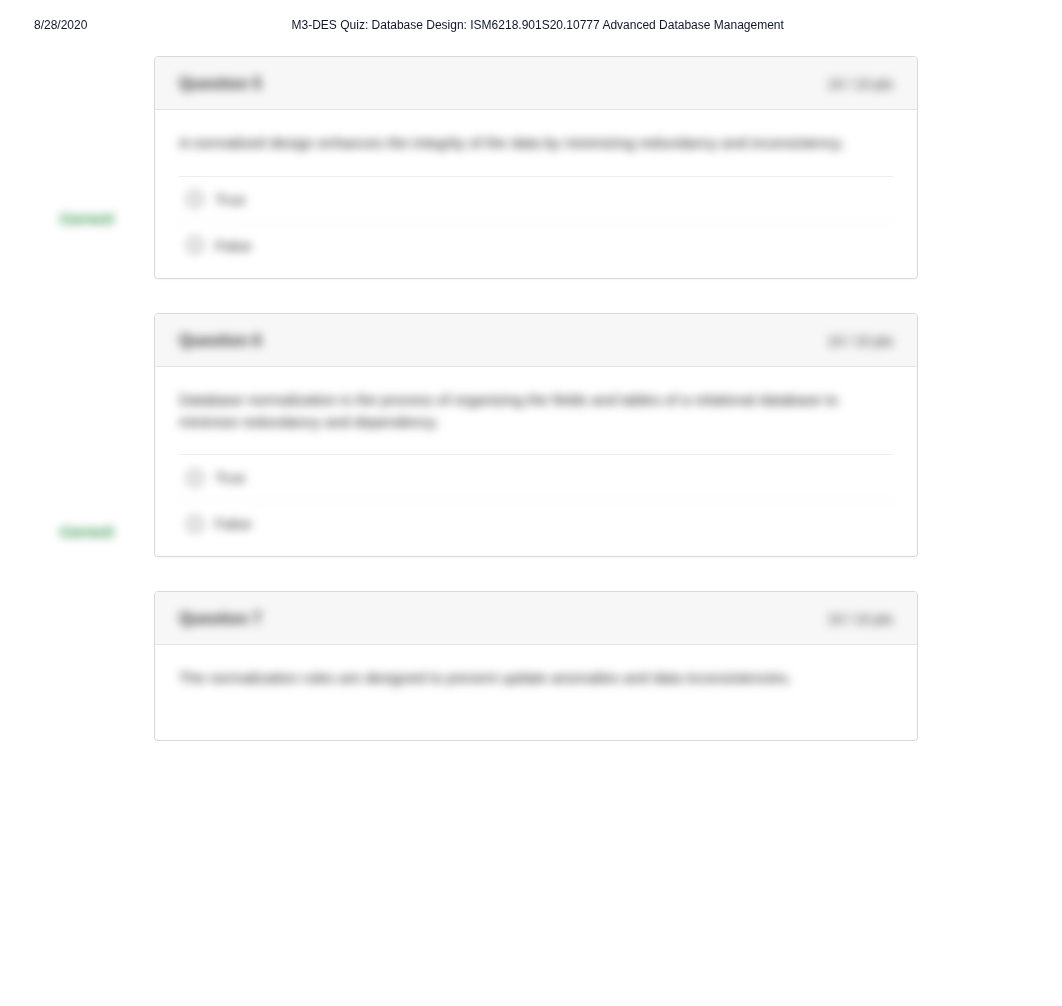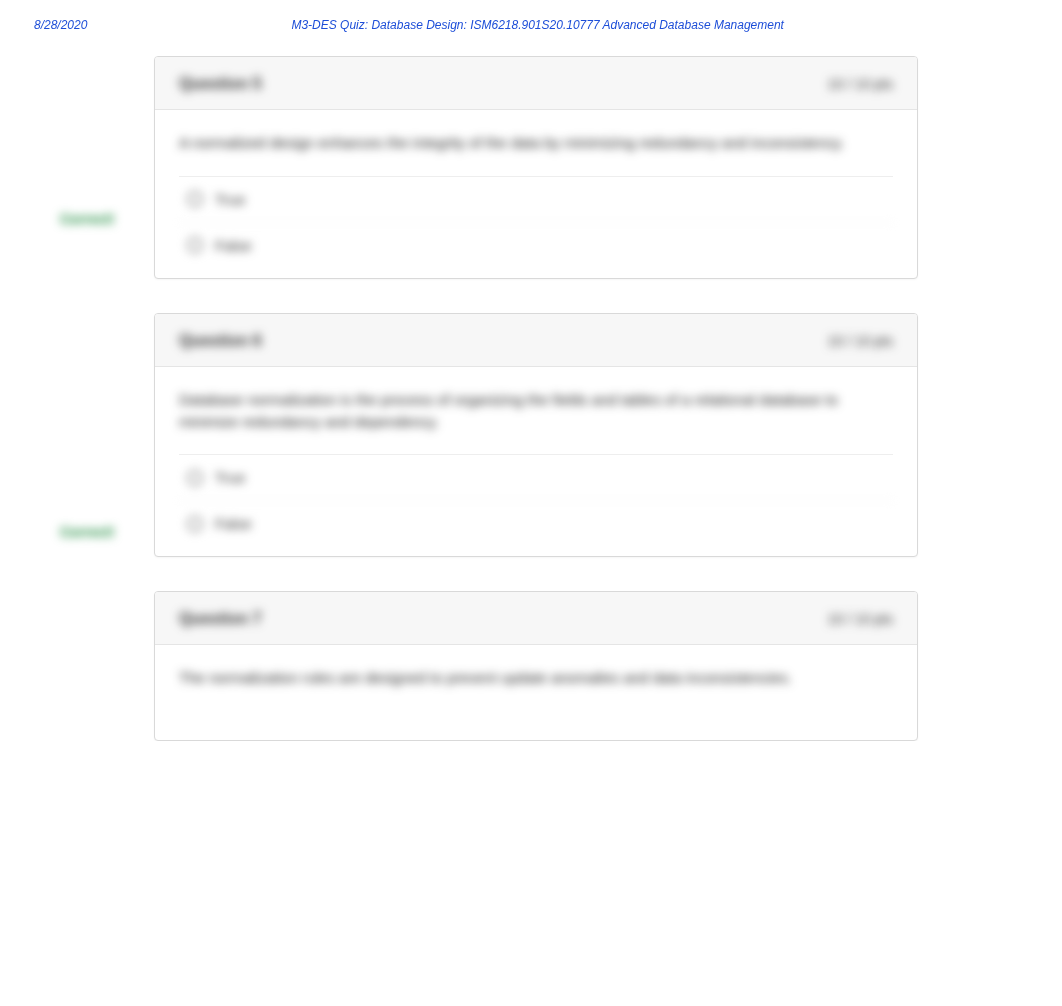--- a/index.html
+++ b/index.html
@@ -7,22 +7,21 @@
     font-family: Arial, Helvetica, sans-serif;
     background: #fff;
     width: 1062px;
     position: relative;
   }
   .print-header {
     display: flex;
     justify-content: space-between;
     padding: 18px 34px 6px 34px;
     font-size: 12px;
-    color: #1d4ed8;
-    font-style: italic;
+    color: #0f172a;
   }
   .print-header .title-wrap { flex: 1; text-align: center; padding-left: 20px; }
   .content-wrap {
     position: relative;
     padding-left: 34px;
     padding-right: 34px;
   }
   .correct-badge {
     position: absolute;
     left: 60px;

